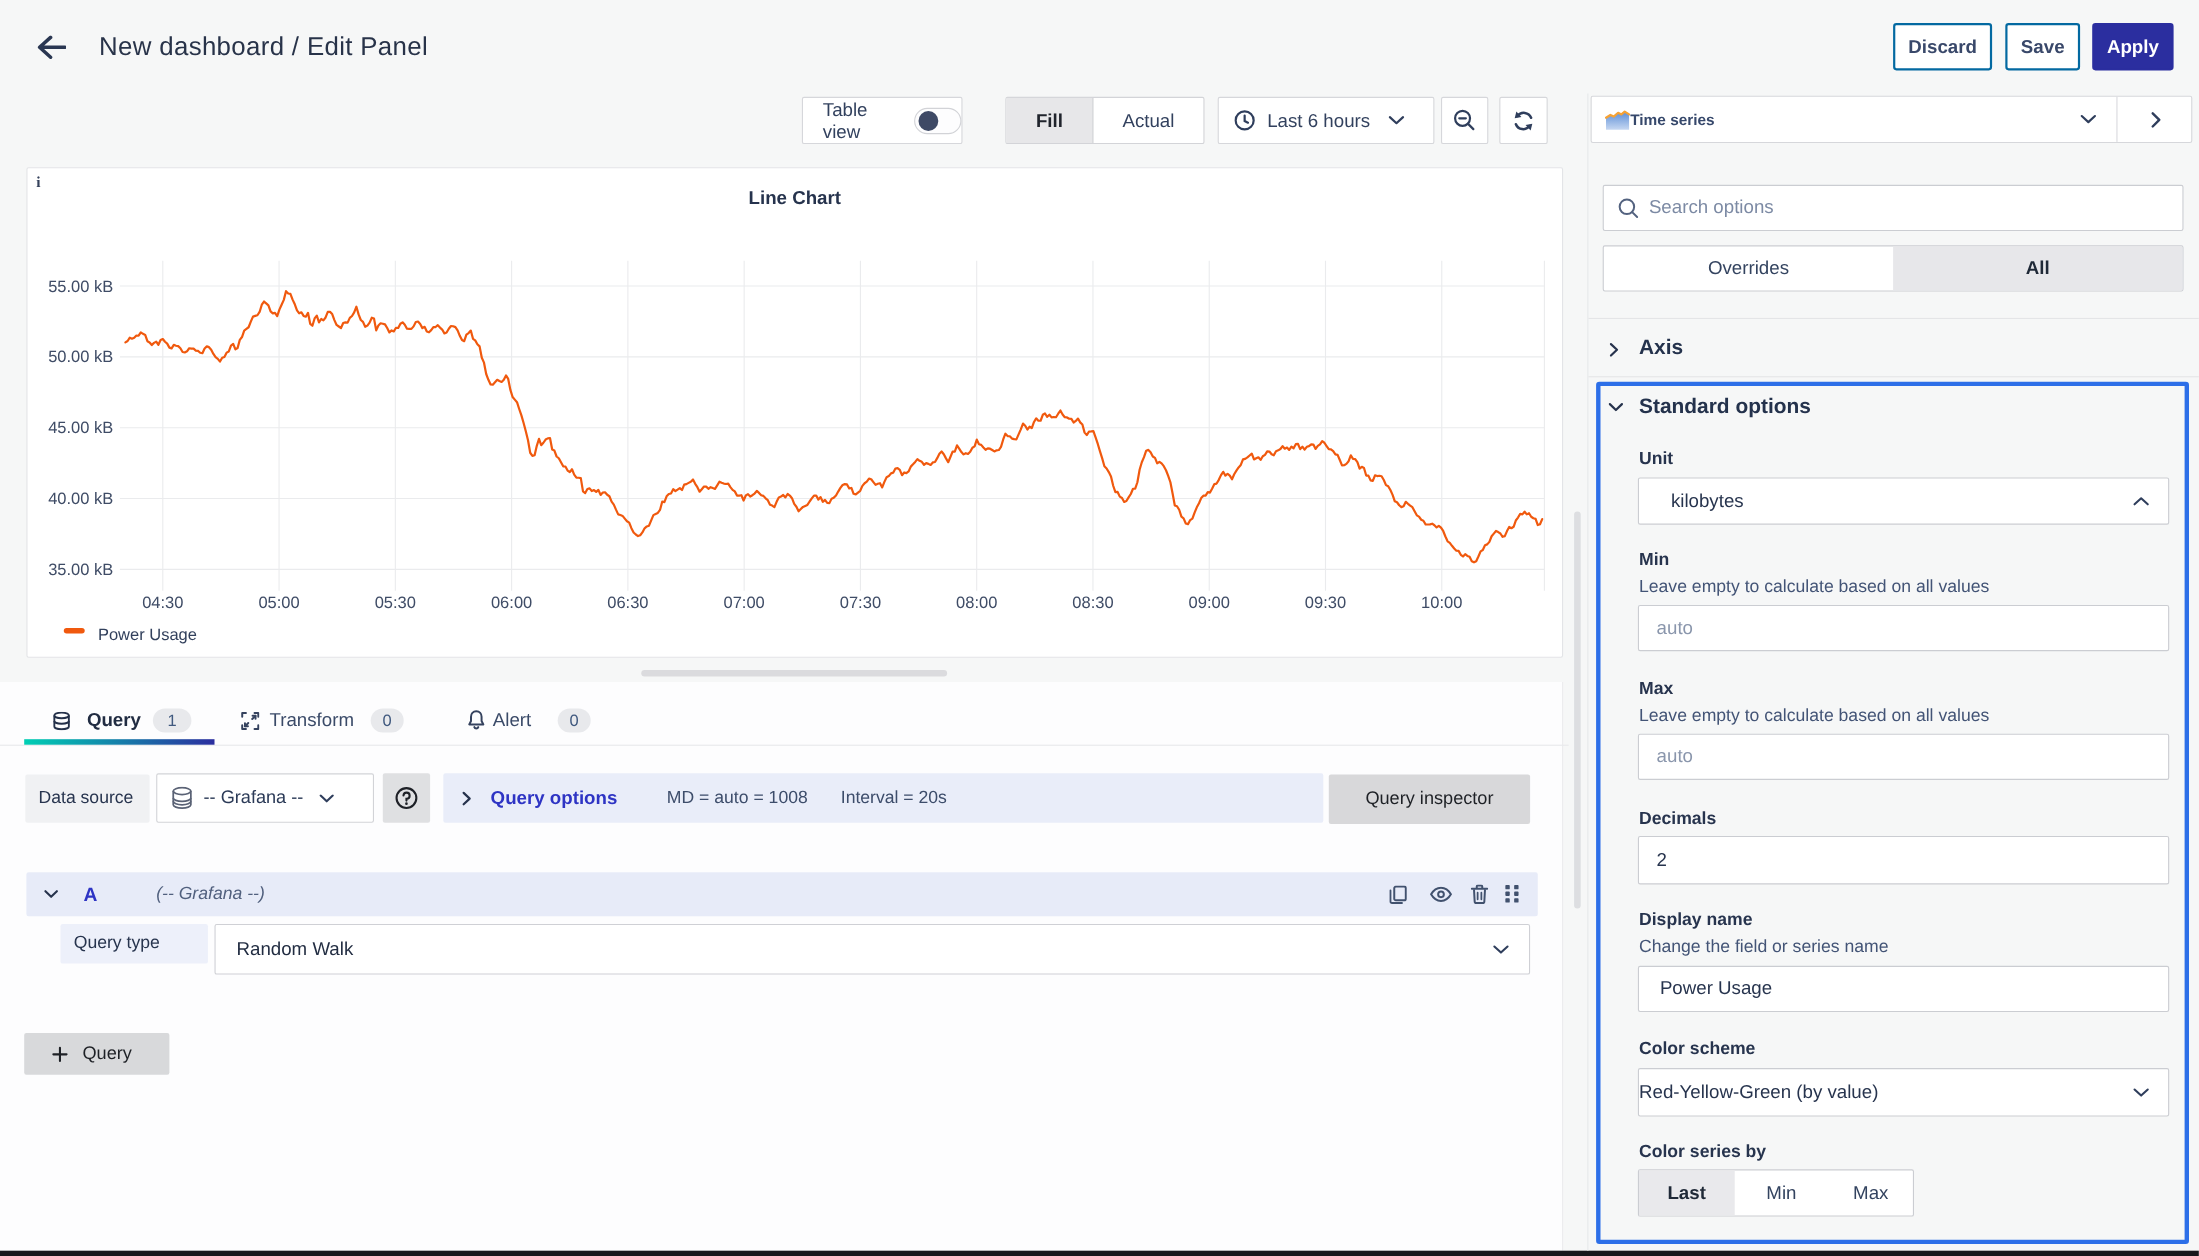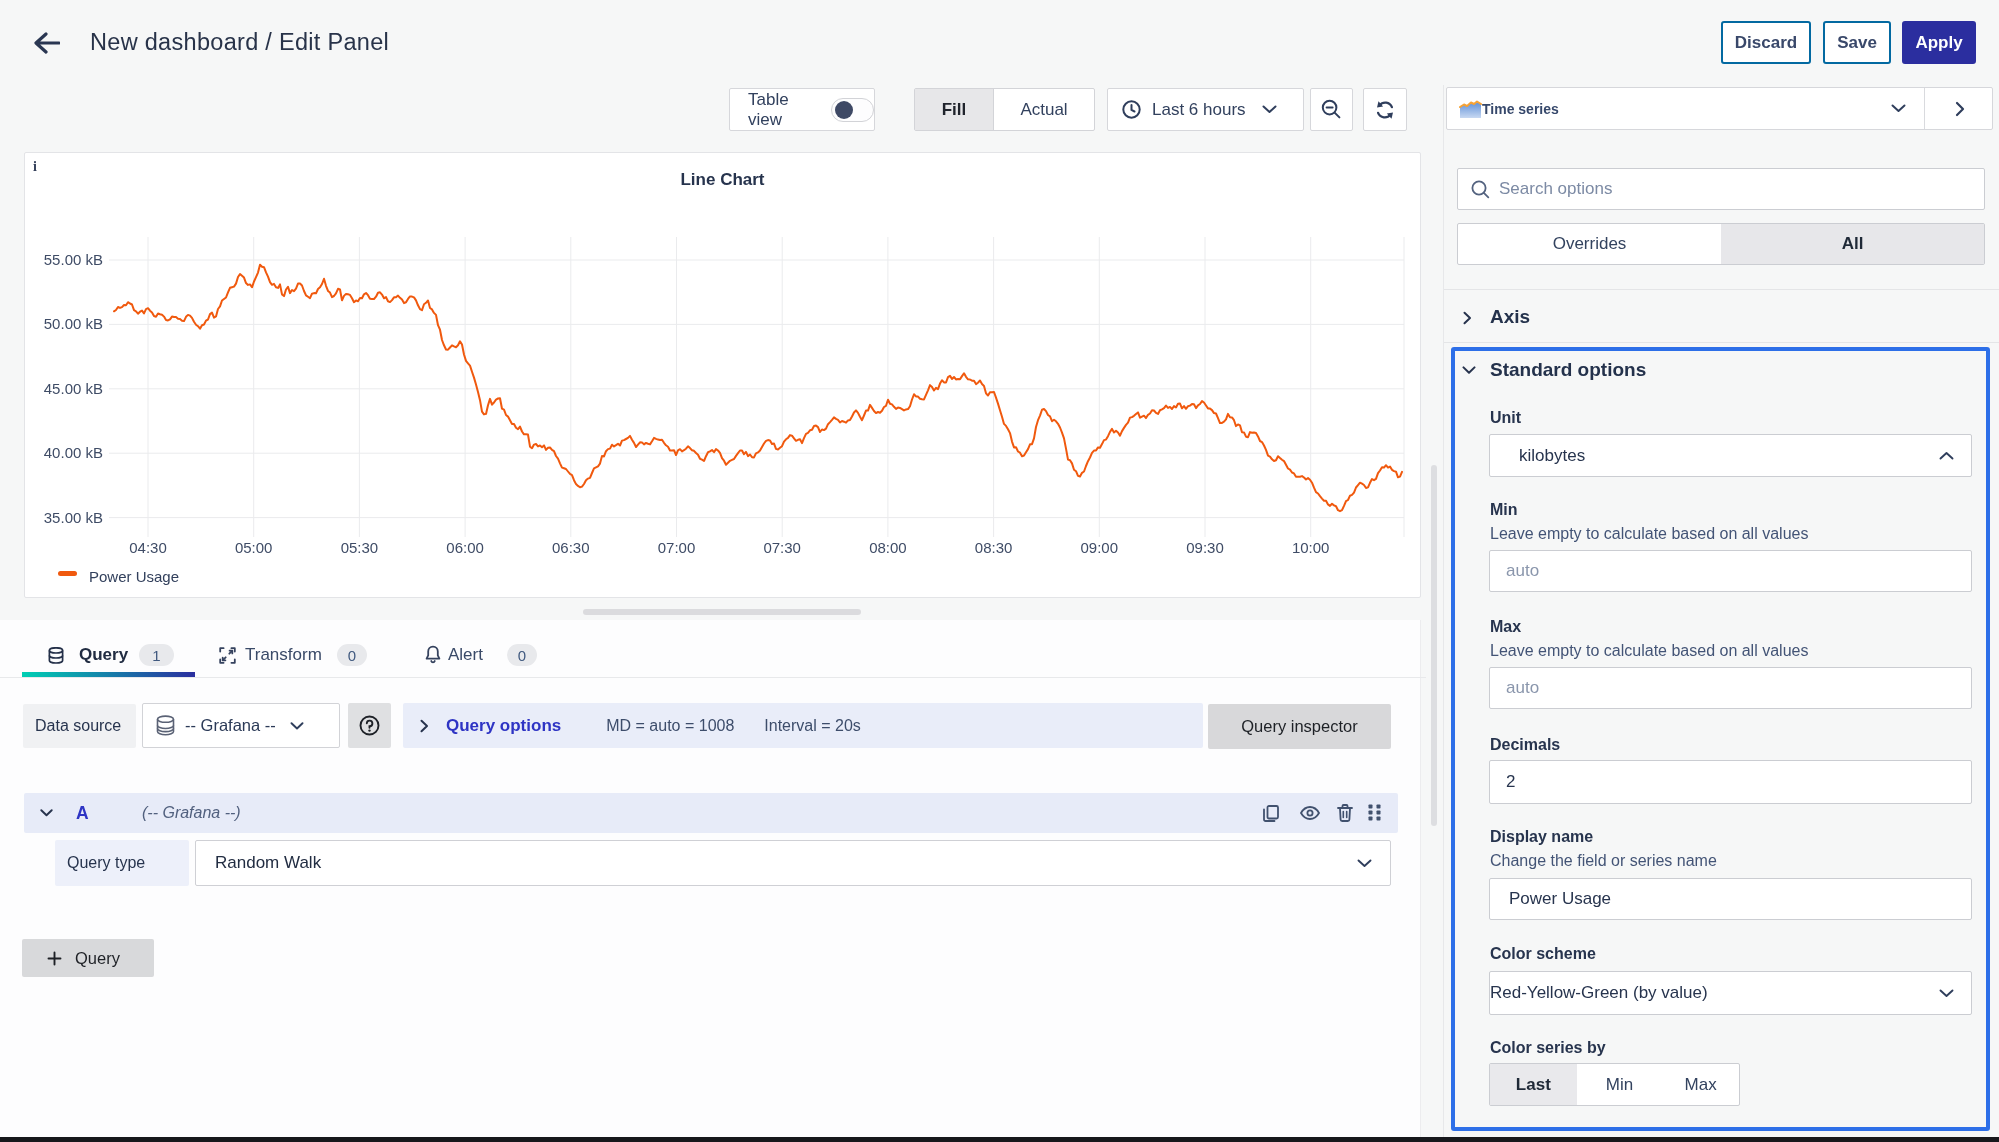--- a/index.html
+++ b/index.html
@@ -220,21 +220,21 @@
   <g fill="#41516E">
       <rect x="0.5" y="0.5" width="4" height="4" rx="0.8"></rect>
       <rect x="8.5" y="0.5" width="4" height="4" rx="0.8"></rect>
   <rect x="0.5" y="6.5" width="4" height="4" rx="0.8"></rect>
       <rect x="8.5" y="6.5" width="4" height="4" rx="0.8"></rect>
   <rect x="0.5" y="12.5" width="4" height="4" rx="0.8"></rect>
       <rect x="8.5" y="12.5" width="4" height="4" rx="0.8"></rect>
     </g>
 </svg>
 
-<div class="abs" style="left:55px;top:840px;width:134px;height:46px;background:#EDF0FA;border-radius:2px;display:flex;align-items:center;padding-left:12px;font-size:16px;font-weight:500;color:#27344E">Query type</div>
+<div class="abs" style="left:55px;top:840px;width:134px;height:36px;background:#EDF0FA;border-radius:2px;display:flex;align-items:center;padding-left:12px;font-size:16px;font-weight:500;color:#27344E">Query type</div>
 <div class="abs" style="left:195px;top:840px;width:1196px;height:46px;background:#fff;border:1px solid #CFD0D5;border-radius:2px;display:flex;align-items:center;padding-left:19px;font-size:17px;color:#222D42">Random Walk
   <svg class="ic" style="position:absolute;right:18px" width="15" height="9" viewBox="0 0 15 9">
       <path d="M1.5 1.5 L7.5 7 L13.5 1.5" fill="none" stroke="#2F3E5C" stroke-width="1.9" stroke-linecap="round" stroke-linejoin="round"></path>
     </svg>
 </div>
 
 <div class="abs" style="left:22px;top:939px;width:132px;height:38px;background:#D8D9DB;border-radius:2px;display:flex;align-items:center;font-size:16.5px;font-weight:500;color:#1E2126">
   <svg class="ic" style="margin-left:25px" width="15" height="15" viewBox="0 0 15 15">
       <path d="M7.5 1.5 L7.5 13.5 M1.5 7.5 L13.5 7.5" stroke="#1E2126" stroke-width="1.9" stroke-linecap="round"></path>
     </svg>

